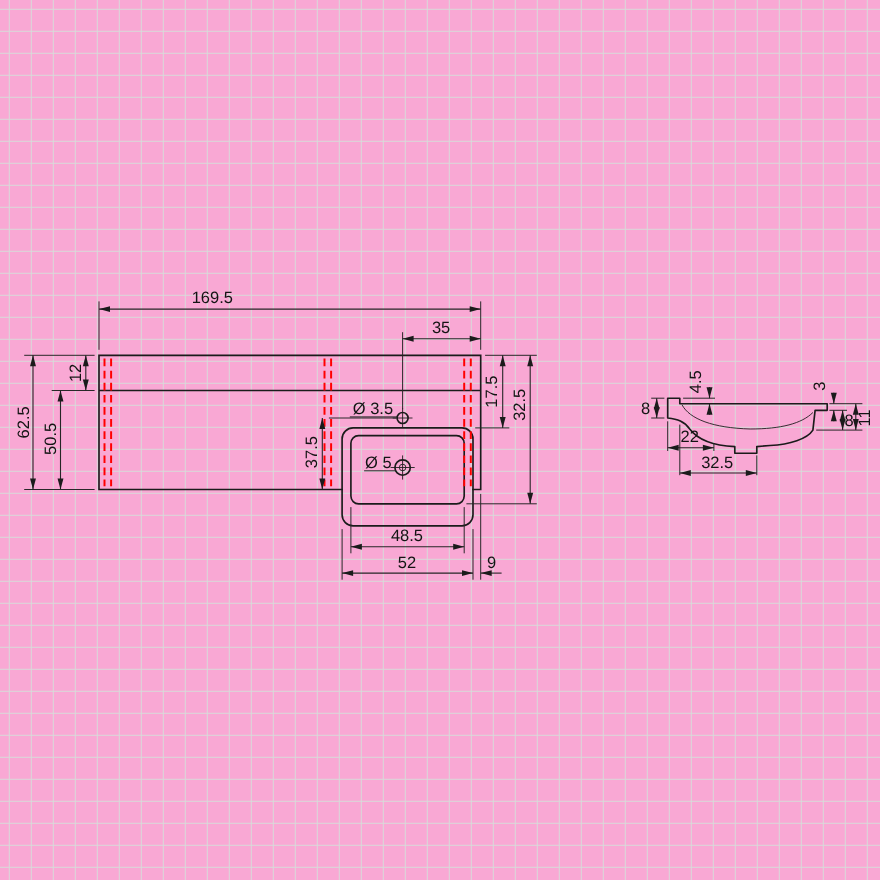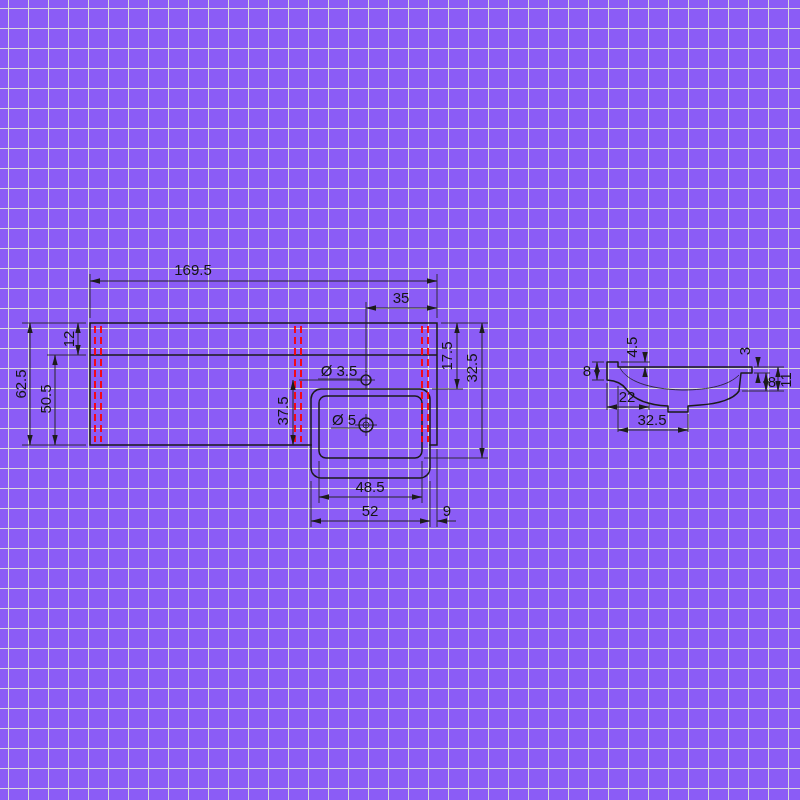--- a/index.html
+++ b/index.html
@@ -1,16 +1,16 @@
 <!DOCTYPE html>
 <html><head>
 <meta charset="utf-8">
 <style>
   html,body{margin:0;padding:0;}
-  .page{position:relative;width:800px;height:800px;background:#8b5cf6;overflow:hidden;}
+  .page{position:relative;width:800px;height:800px;background:#f9a8d4;overflow:hidden;}
   .grid{position:absolute;inset:0;
     background-image:
       linear-gradient(to right, #d9d9d9 1px, transparent 1px),
       linear-gradient(to bottom, #d9d9d9 1px, transparent 1px);
     background-size:20px 20px;
     background-position:8px 8px;}
   svg{position:absolute;left:0;top:0;}
   .obj{stroke:#1b1b1b;stroke-width:1.5;fill:none;stroke-linejoin:round;stroke-linecap:square;}
   .thin{stroke:#1b1b1b;stroke-width:0.8;fill:none;}
   .dim{stroke:#262626;stroke-width:1;fill:none;}

